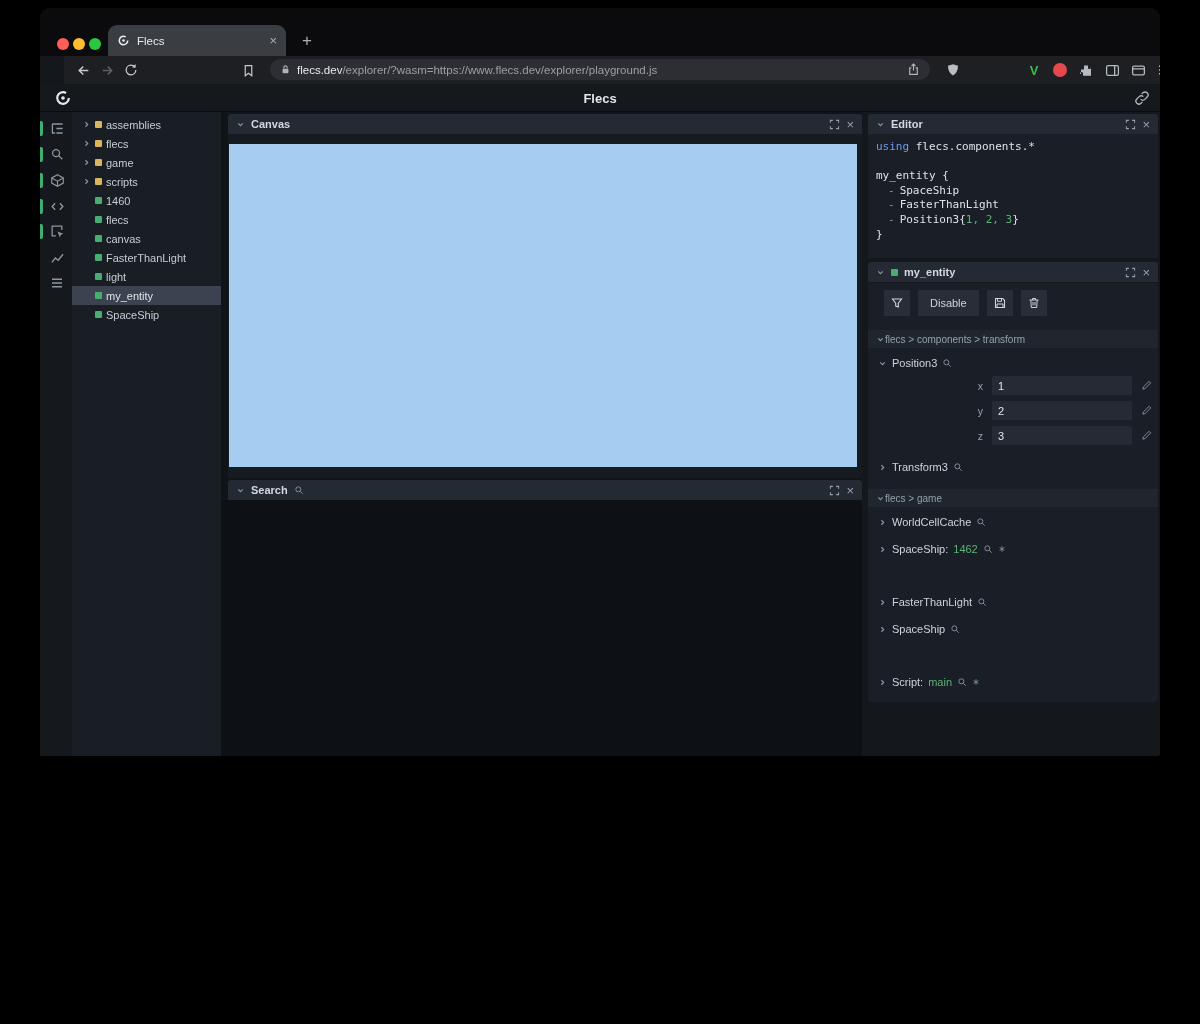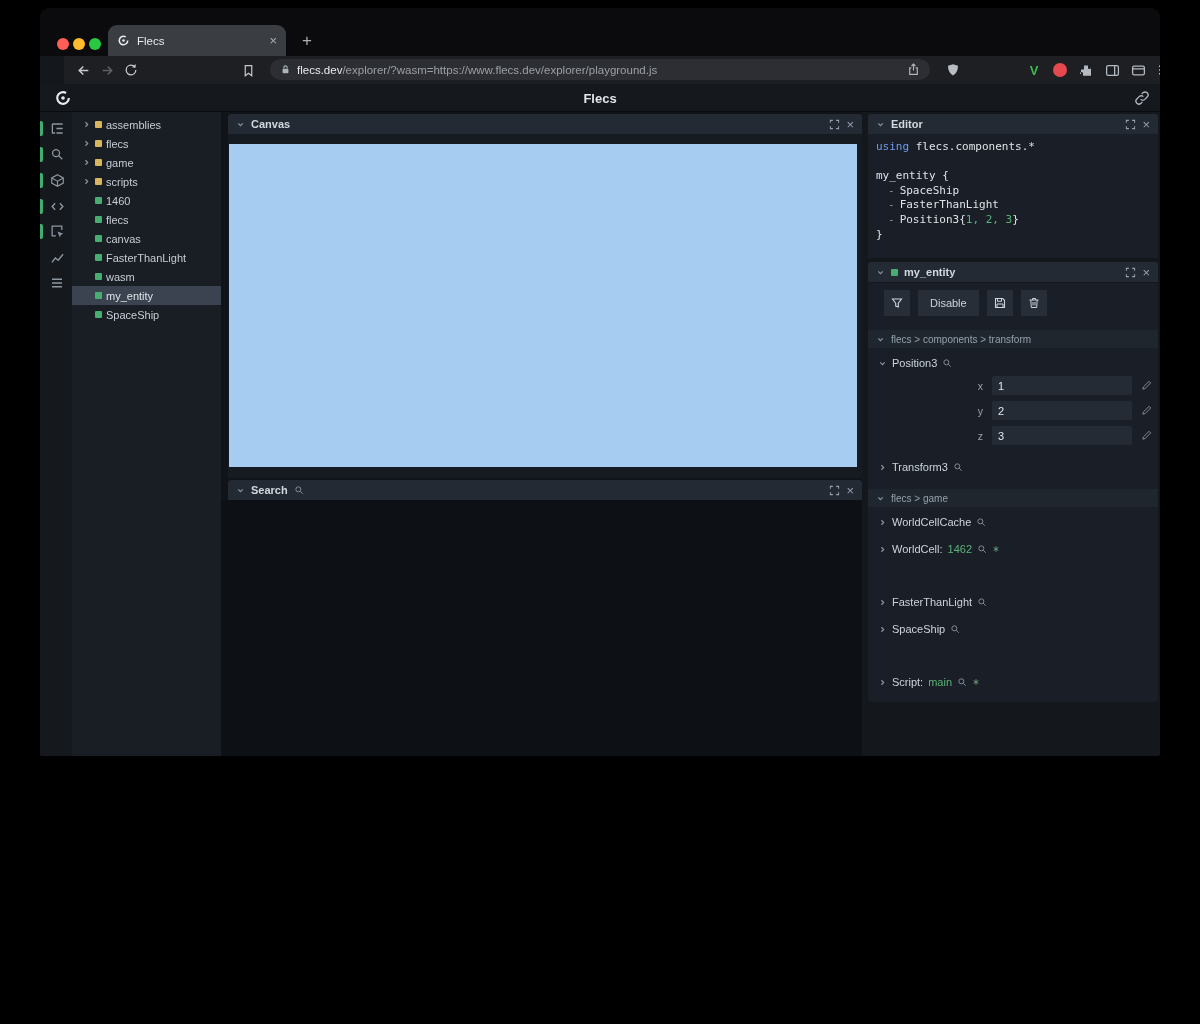--- a/index.html
+++ b/index.html
@@ -81,21 +81,21 @@
 
   .insp-h { left:0; top:150px; width:290px; }
   .insp-c { position:absolute; left:0; top:171px; width:290px; height:419px; background:#1a1f27;
             border-radius:0 0 4px 4px; }
   .itb { position:absolute; top:7px; left:16px; display:flex; gap:8px; }
   .ibtn { height:26px; min-width:26px; background:#272e38; border:none; border-radius:0;
           display:flex; align-items:center; justify-content:center; color:#cdd4db;
           font-size:11px; font-family:"Liberation Sans", sans-serif; padding:0 6px; }
   .ibtn.txt { padding:0 12px; }
   .sec { position:absolute; left:0; width:290px; height:18px; background:#20262e; display:flex;
-         align-items:center; gap:6px; padding:0 8px; font-size:10px; color:#93a0ac; }
+         align-items:center; padding:0 8px; font-size:10px; color:#93a0ac; }
   .irow { position:absolute; left:10px; right:8px; height:18px; display:flex; align-items:center;
           gap:5px; font-size:11px; color:#ccd3da; }
   .iname { white-space:nowrap; }
   .ival { color:#5cb377; }
   .frow { position:absolute; left:0; right:0; height:20px; }
   .flabel { position:absolute; left:0; width:115px; text-align:right; top:4px; font-size:10.5px; color:#98a2ad; }
   .finput { position:absolute; left:124px; width:140px; height:19px; background:#252b34; border:none;
             color:#e3e7ec; font-size:11px; padding:0 6px; border-radius:2px;
             font-family:"Liberation Sans", sans-serif; }
   .fpencil { position:absolute; right:6px; top:4px; color:#8a93a0; }
@@ -385,21 +385,21 @@
           <span>canvas</span>
         </div>
         <div class="trow" style="top:136px">
           <span class="chsp"></span>
             <span class="tsq ent"></span>
           <span>FasterThanLight</span>
         </div>
         <div class="trow" style="top:155px">
           <span class="chsp"></span>
             <span class="tsq ent"></span>
-          <span>wasm</span>
+          <span>light</span>
         </div>
         <div class="trow sel" style="top:174px">
           <span class="chsp"></span>
             <span class="tsq ent"></span>
           <span>my_entity</span>
         </div>
         <div class="trow" style="top:193px">
           <span class="chsp"></span>
             <span class="tsq ent"></span>
           <span>SpaceShip</span>
@@ -557,21 +557,21 @@
             <span class="iname">WorldCellCache</span>
             <svg class="ic m" width="10" height="10">
                 <use href="#i-mag"></use>
               </svg>
           </div>
 
           <div class="irow" style="top:257px">
             <svg class="ic ch" width="9" height="9">
                 <use href="#i-chev-r"></use>
               </svg>
-            <span class="iname">WorldCell:</span>
+            <span class="iname">SpaceShip:</span>
             <span class="ival">1462</span>
             <svg class="ic m" width="10" height="10">
                 <use href="#i-mag"></use>
               </svg>
             <svg class="ic star" width="8" height="8">
                 <use href="#i-star"></use>
               </svg>
           </div>
 
 

